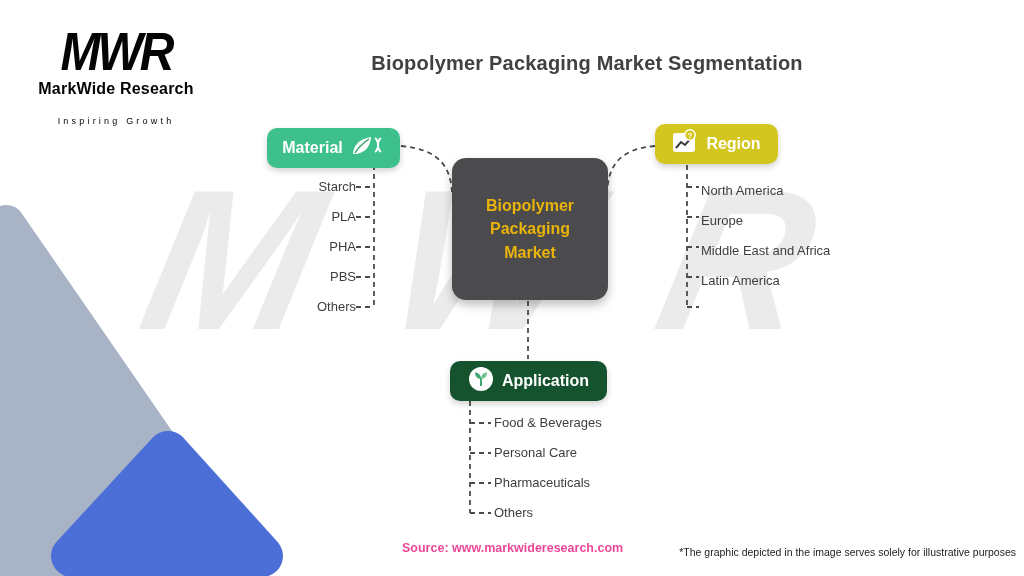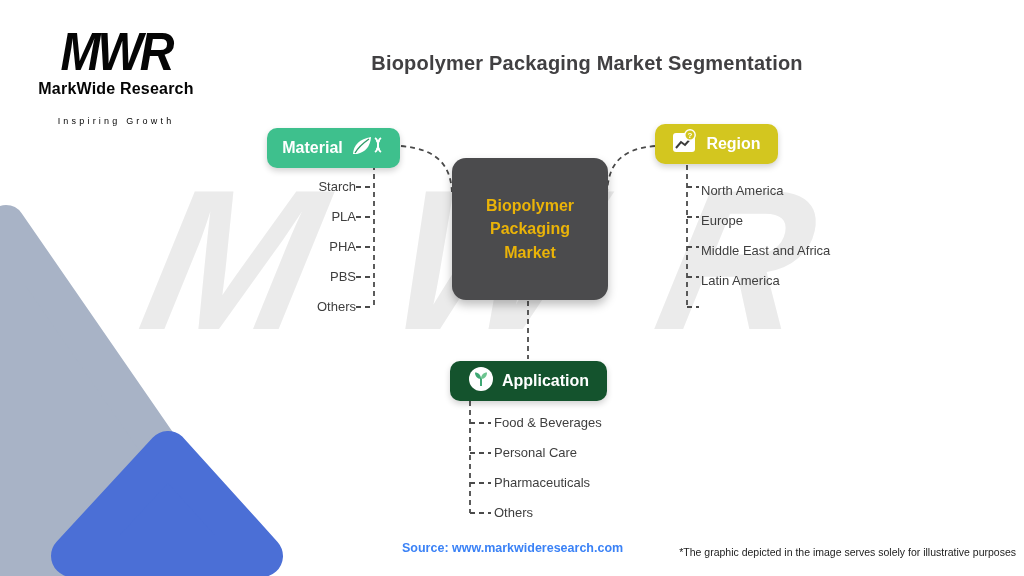--- a/index.html
+++ b/index.html
@@ -46,21 +46,21 @@
   }
 
   .item-list { position:absolute; z-index:3; color:#3e3e3e; font-size:13px; }
   .item { height:30px; line-height:30px; white-space:nowrap; }
   .list-material    { left:170px; top:172px; width:186px; text-align:right; }
   .list-region      { left:701px; top:176px; width:240px; text-align:left; }
   .list-application { left:494px; top:408px; width:230px; text-align:left; }
 
   .source {
     position:absolute; z-index:3; left:402px; top:541px;
-    font-size:12.5px; font-weight:bold; color:#3b82f6;
+    font-size:12.5px; font-weight:bold; color:#ec4899;
   }
   .disclaimer {
     position:absolute; z-index:3; left:668px; top:546px; width:348px; text-align:right;
     font-size:10.5px; color:#1c1c1c;
   }
 </style>
 </head>
 <body>
 
 <div class="canvas">

